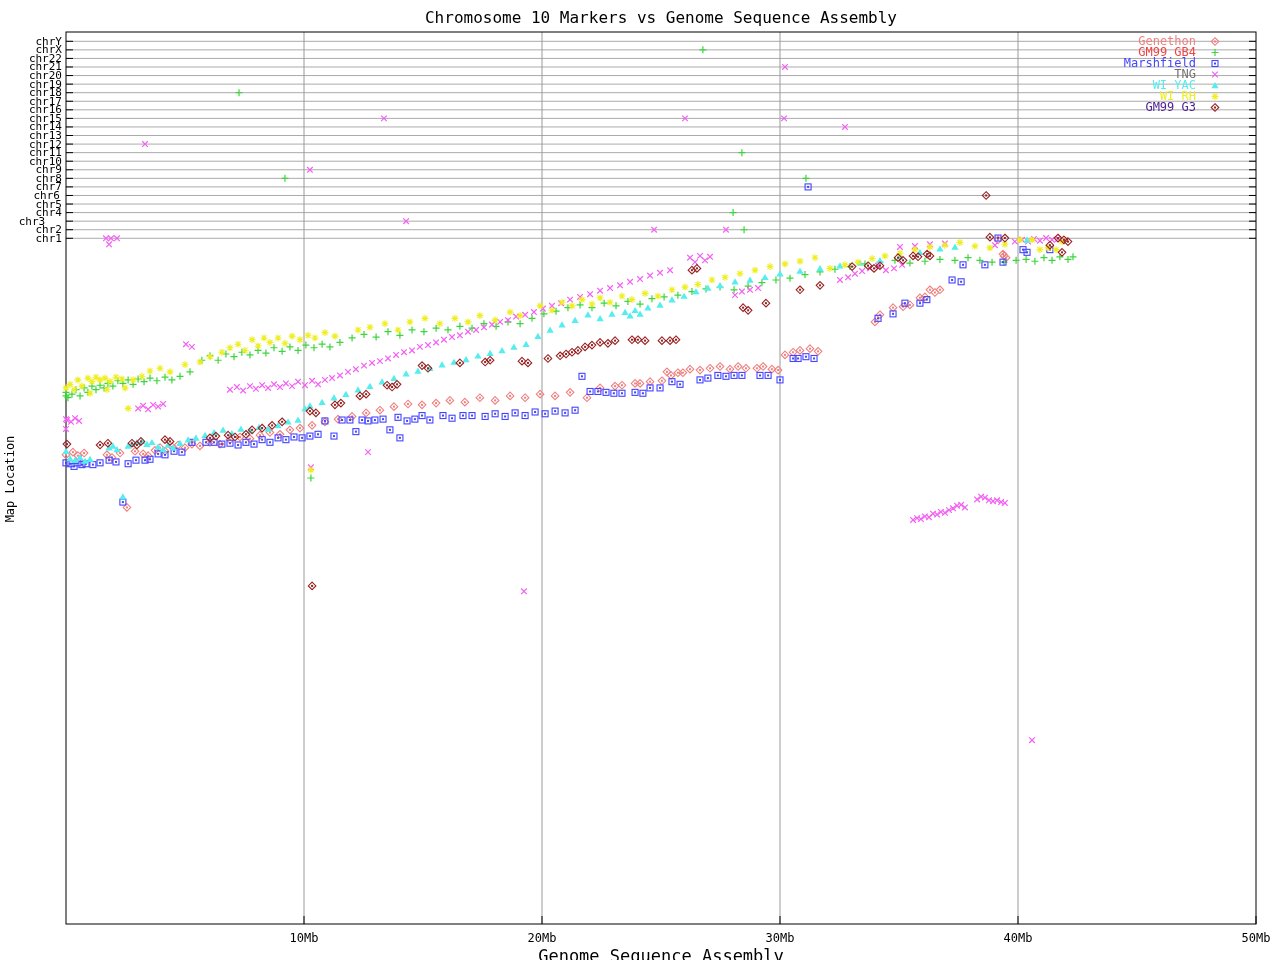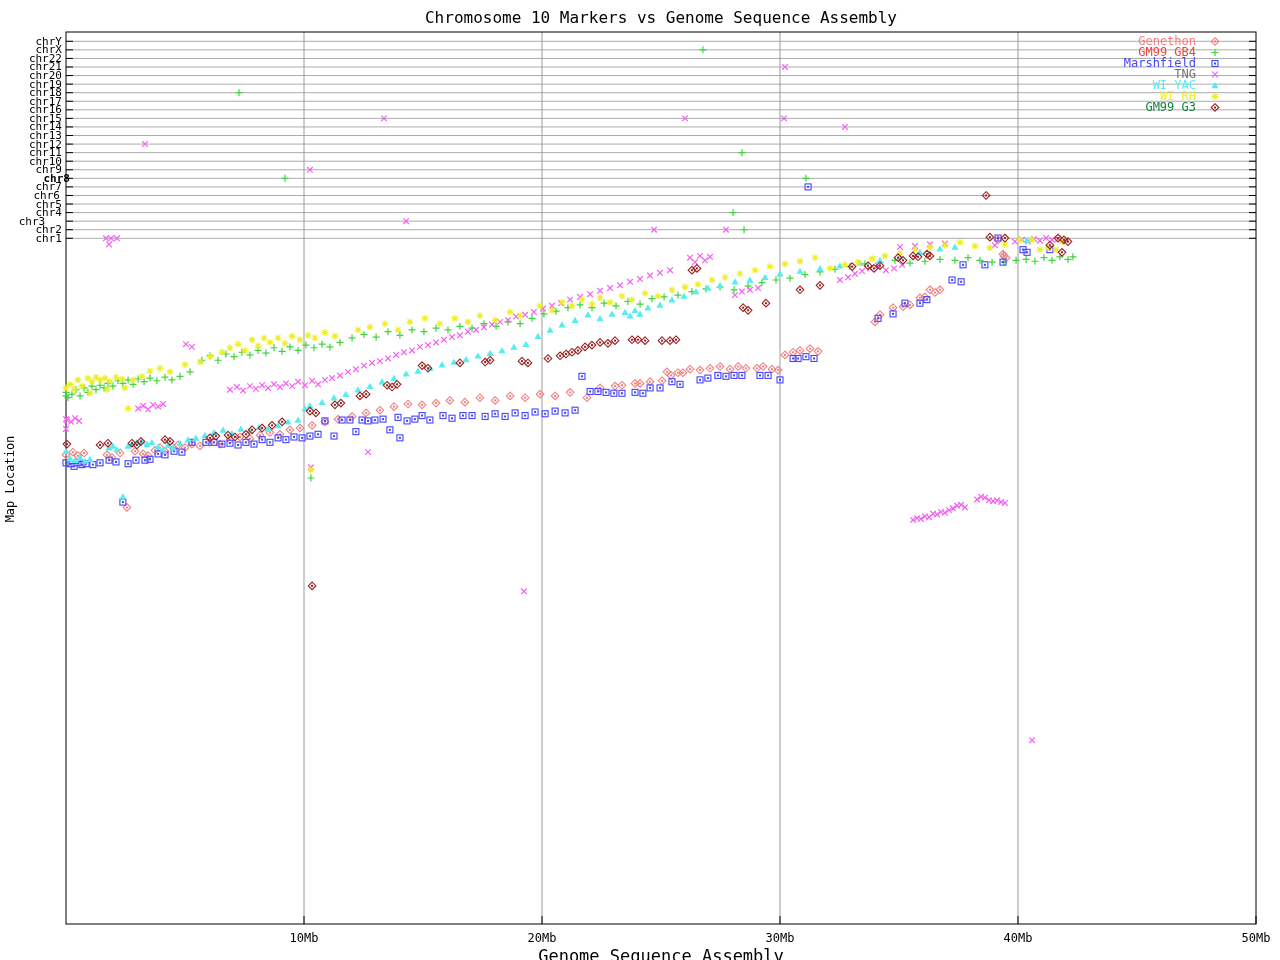--- a/index.html
+++ b/index.html
@@ -1137,21 +1137,21 @@
         <path d="M13 2.1L16.6 8.3L9.4 8.3Z" fill="#55eded"></path>
       </svg>
     </div>
     <div class="legend-row">
       <span class="legend-label" style="color: rgb(238, 238, 34);">WI RH</span>
       <svg class="legend-marker" width="26" height="11">
         <path d="M9.5 5.5H16.5M13 2V9M10.5 3L15.5 8M10.5 8L15.5 3" stroke="#eeee22" fill="none" stroke-width="1.1"></path>
       </svg>
     </div>
     <div class="legend-row">
-      <span class="legend-label" style="color: #15803d;">GM99 G3</span>
+      <span class="legend-label" style="color: #4c1d95;">GM99 G3</span>
       <svg class="legend-marker" width="26" height="11">
         <path d="M13 1.7000000000000002L16.8 5.5L13 9.3L9.2 5.5Z" stroke="#992222" fill="none" stroke-width="1.1"></path>
         <rect x="12" y="4.5" width="2" height="2" fill="#992222"></rect>
       </svg>
     </div>
   </div>
 <div id="labels-layer">
     <div class="chr-label" style="left: 2px; top: 36.8px;">chrY</div>
     <div class="chr-label" style="left: 2px; top: 45.365px;">chrX</div>
     <div class="chr-label" style="left: 2px; top: 53.93px;">chr22</div>
@@ -1161,21 +1161,21 @@
     <div class="chr-label" style="left: 2px; top: 88.19px;">chr18</div>
     <div class="chr-label" style="left: 2px; top: 96.755px;">chr17</div>
     <div class="chr-label" style="left: 2px; top: 105.32px;">chr16</div>
     <div class="chr-label" style="left: 2px; top: 113.885px;">chr15</div>
     <div class="chr-label" style="left: 2px; top: 122.45px;">chr14</div>
     <div class="chr-label" style="left: 2px; top: 131.015px;">chr13</div>
     <div class="chr-label" style="left: 2px; top: 139.58px;">chr12</div>
     <div class="chr-label" style="left: 2px; top: 148.145px;">chr11</div>
     <div class="chr-label" style="left: 2px; top: 156.71px;">chr10</div>
     <div class="chr-label" style="left: 2px; top: 165.275px;">chr9</div>
-    <div class="chr-label" style="left: 10px; top: 173.84px; font-weight: bold;">chr8</div>
+    <div class="chr-label" style="left: 2px; top: 173.84px;">chr8</div>
     <div class="chr-label" style="left: 2px; top: 182.405px;">chr7</div>
     <div class="chr-label" style="left: 0; top: 190.97px;">chr6</div>
     <div class="chr-label" style="left: 2px; top: 199.535px;">chr5</div>
     <div class="chr-label" style="left: 2px; top: 208.1px;">chr4</div>
     <div class="chr-label" style="left: 2px; top: 216.665px; text-align: center;">chr3</div>
     <div class="chr-label" style="left: 2px; top: 225.23px;">chr2</div>
     <div class="chr-label" style="left: 2px; top: 233.795px;">chr1</div>
     <div class="xtick-label" style="left: 274px;">10Mb</div>
     <div class="xtick-label" style="left: 512px;">20Mb</div>
     <div class="xtick-label" style="left: 750px;">30Mb</div>

